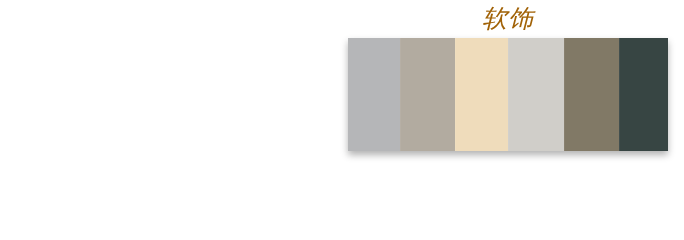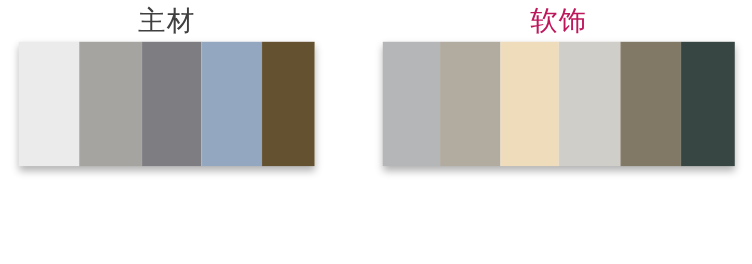--- a/index.html
+++ b/index.html
@@ -65,33 +65,23 @@
   
   .swatch + .swatch {
     box-shadow: inset 1px 0 0 rgba(255, 255, 255, 0.06);
   }
 </style>
 </head>
 <body style="background: rgb(255, 255, 255);">
 
 <div class="board-stage">
 
-  <section class="palette-board" id="board-main">
-    <div class="board-title" style="color: rgb(64, 64, 64);">主材</div>
-    <div class="swatch-strip">
-      <div class="swatch" title="#EBEBEB" style="background-color: rgb(235, 235, 235); width: 55px;"></div>
-      <div class="swatch" title="#A5A4A1" style="background-color: rgb(165, 164, 161); width: 57px;"></div>
-      <div class="swatch" title="#7E7E82" style="background-color: rgb(126, 126, 130); width: 54px;"></div>
-      <div class="swatch" title="#93A7C0" style="background-color: rgb(147, 167, 192); width: 55px;"></div>
-      <div class="swatch" title="#64512F" style="background-color: rgb(100, 81, 47); width: 48px;"></div>
-    </div>
-  </section>
 
   <section class="palette-board" id="board-soft">
-    <div class="board-title" style="color: #be185d;">软饰</div>
+    <div class="board-title" style="color: #a16207; font-style: italic;">软饰</div>
     <div class="swatch-strip">
       <div class="swatch" title="#B5B6B8" style="background-color: rgb(181, 182, 184); width: 52px;"></div>
       <div class="swatch" title="#B2ABA0" style="background-color: rgb(178, 171, 160); width: 55px;"></div>
       <div class="swatch" title="#EFDCBB" style="background-color: rgb(239, 220, 187); width: 53px;"></div>
       <div class="swatch" title="#D0CEC9" style="background-color: rgb(208, 206, 201); width: 56px;"></div>
       <div class="swatch" title="#817966" style="background-color: rgb(129, 121, 102); width: 55px;"></div>
       <div class="swatch" title="#374543" style="background-color: rgb(55, 69, 67); width: 49px;"></div>
     </div>
   </section>
 

